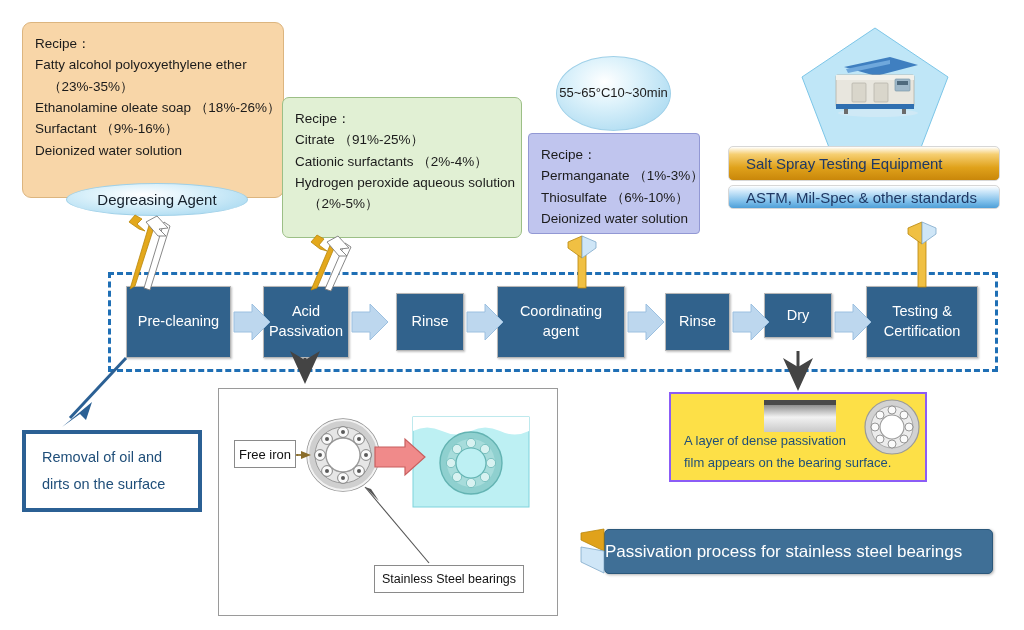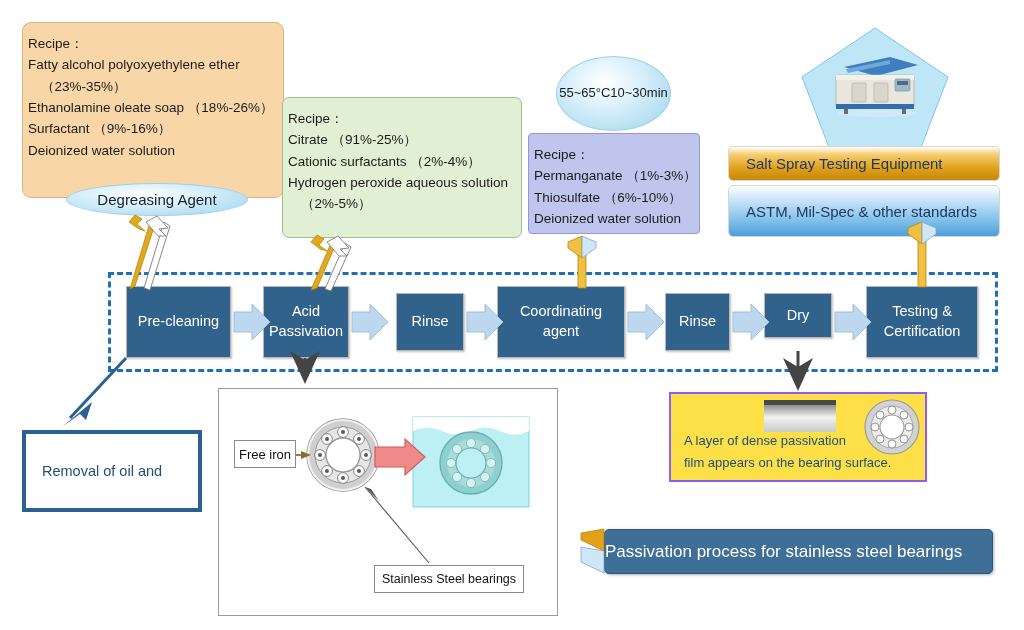--- a/index.html
+++ b/index.html
@@ -1,21 +1,21 @@
 <!DOCTYPE html>
 <html><head>
 <meta charset="utf-8">
 <style>
   html,body{margin:0;padding:0;background:#ffffff;}
   body{width:1024px;height:630px;position:relative;overflow:hidden;
        font-family:"Liberation Sans","DejaVu Sans",sans-serif;color:#1a1a1a;}
   .abs{position:absolute;box-sizing:border-box;}
 
   
-  .card{border-radius:7px;padding:10px 5px;line-height:1.58;font-size:13.5px;color:#1b1b1b;}
+  .card{border-radius:7px;padding:10px 12px;line-height:1.58;font-size:13.5px;color:#1b1b1b;}
   .card .ln{white-space:nowrap;}
   .card .ind{padding-left:13px;}
   #recipe-degrease{left:22px;top:22px;width:262px;height:176px;background:#f8d6a8;
       border:1px solid #dcb57f;border-radius:9px;}
   #recipe-acid{left:282px;top:97px;width:240px;height:141px;background:#e1f0d4;
       border:1px solid #9cbf86;}
   #recipe-coord{left:528px;top:133px;width:172px;height:101px;background:#c0c5ee;
       border:1px solid #9298d4;border-radius:4px;}
 
   
@@ -27,21 +27,21 @@
   #temp-coord{left:556px;top:56px;width:115px;height:75px;font-size:13px;line-height:1.75;}
   #temp-bearing{left:226px;top:531px;width:113px;height:70px;font-size:13px;line-height:1.72;}
 
   
   #pentagon{left:802px;top:28px;width:146px;height:122px;}
   #equip-icon{left:826px;top:49px;width:98px;height:70px;}
   .band{border-radius:5px;display:flex;align-items:center;padding-left:17px;
         font-size:15px;color:#1f3864;border:1px solid #d7d7d7;}
   #band-gold{left:728px;top:146px;width:272px;height:35px;
       background:linear-gradient(to bottom,#ffffff 0%,#f6cf72 22%,#e0a21b 62%,#c9870a 100%);}
-  #band-blue{left:728px;top:185px;width:272px;height:52px;
+  #band-blue{left:728px;top:185px;width:272px;height:24px;
       background:linear-gradient(to bottom,#ffffff 0%,#cfe8fa 24%,#7bbde9 72%,#4e9fd8 100%);}
 
   
   #process-container{left:108px;top:272px;width:890px;height:100px;
       border:3px dashed #1f6fb5;}
 
   
   .step{background:#31628c;border:1px solid #b7b7b7;color:#ffffff;display:flex;
         align-items:center;justify-content:center;text-align:center;font-size:14.5px;
         line-height:1.35;box-shadow:1px 1px 2px rgba(0,0,0,.25);}
@@ -165,20 +165,21 @@
   </div>
 <div class="abs step" id="step-5">
   <span>Dry</span>
   </div>
 <div class="abs step" id="step-6">
   <span><span>Testing  &amp;</span><br><span>Certification</span></span>
   </div>
 
 <div class="abs" id="removal-box">
   <span>Removal of oil and</span>
+  <span>dirts on the surface</span>
 </div>
 
 <div class="abs" id="bearing-panel">
   <svg width="338" height="226" viewBox="0 0 338 226">
 
     <rect x="194" y="28" width="116" height="90" fill="#bdf0f3" stroke="#7fd3dc" stroke-width="1"></rect>
     <path d="M194,42 q14,-7 29,0 t29,0 t29,0 t29,0 l0,-14 l-116,0 z" fill="#ffffff"></path>
 
     <g transform="translate(252,74)">
       <circle r="31" fill="#8fd0cf" stroke="#63b3b2" stroke-width="1.4"></circle>

